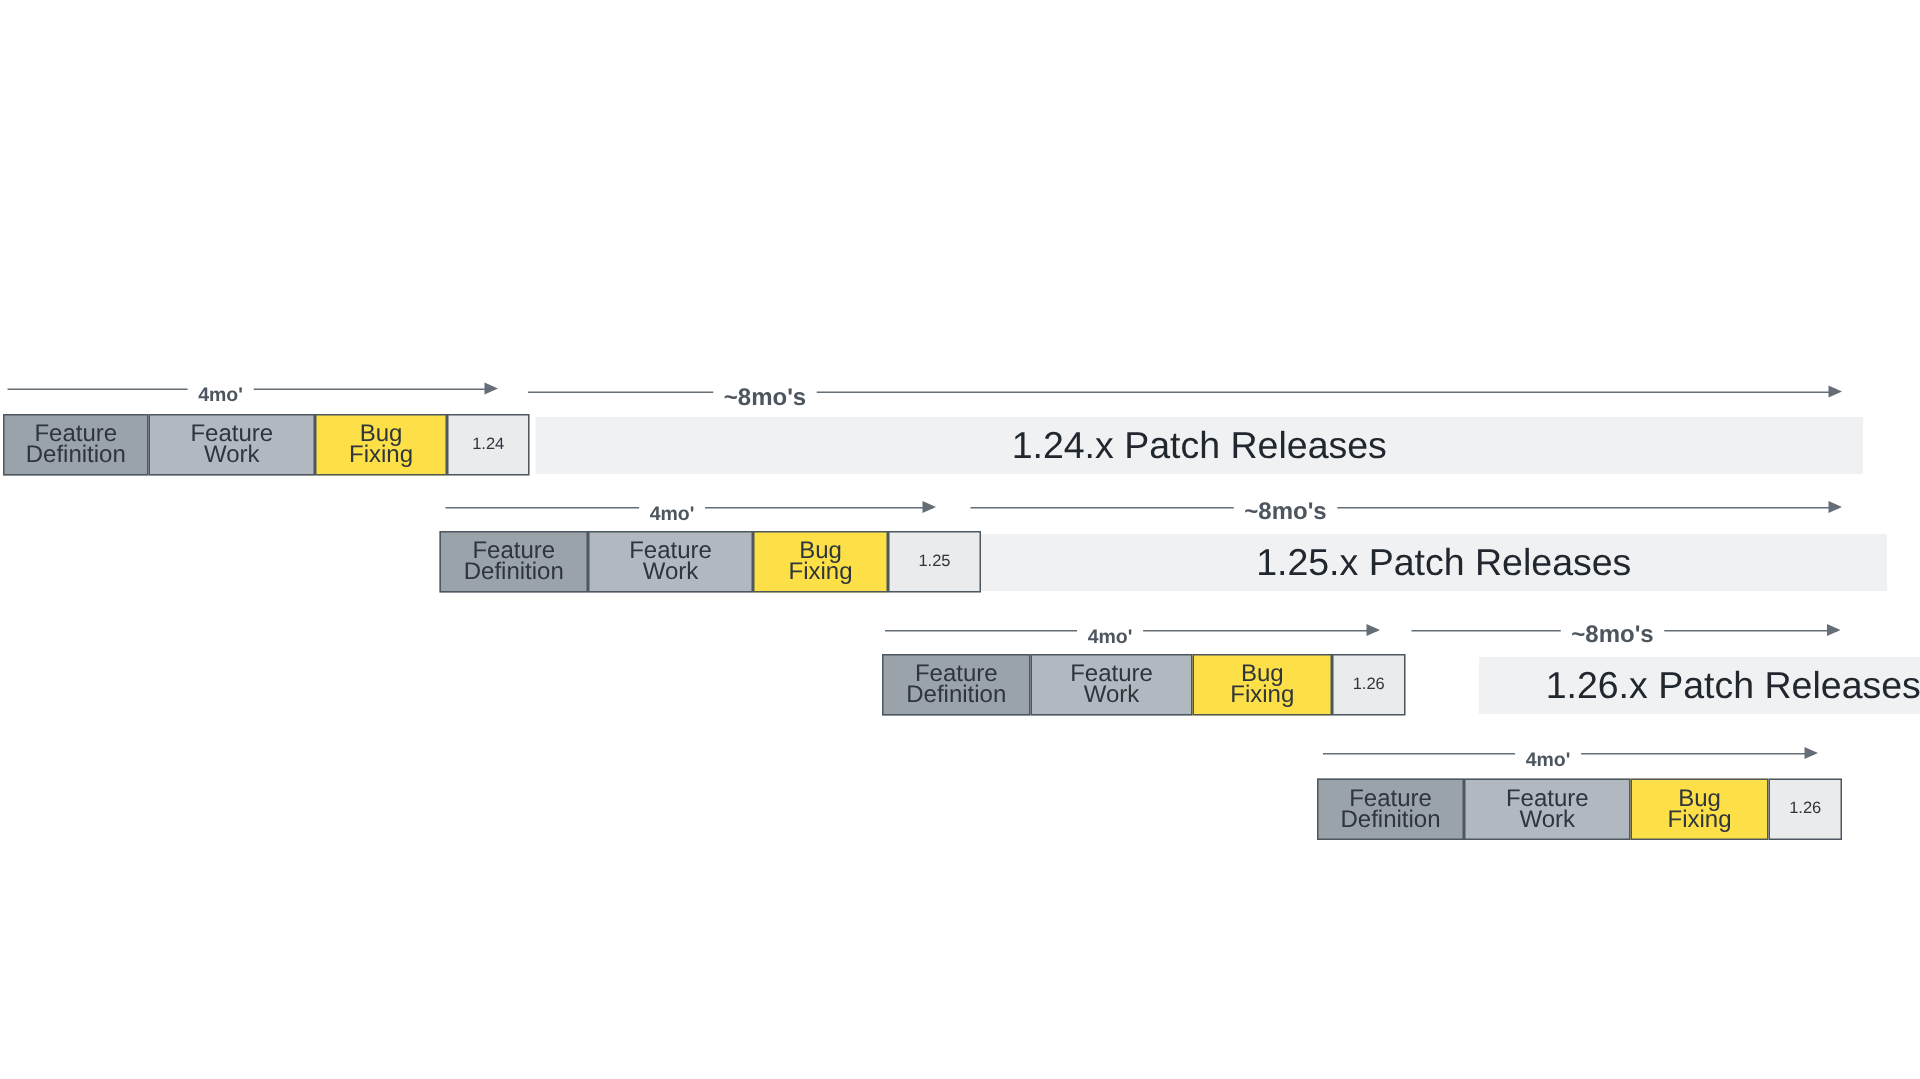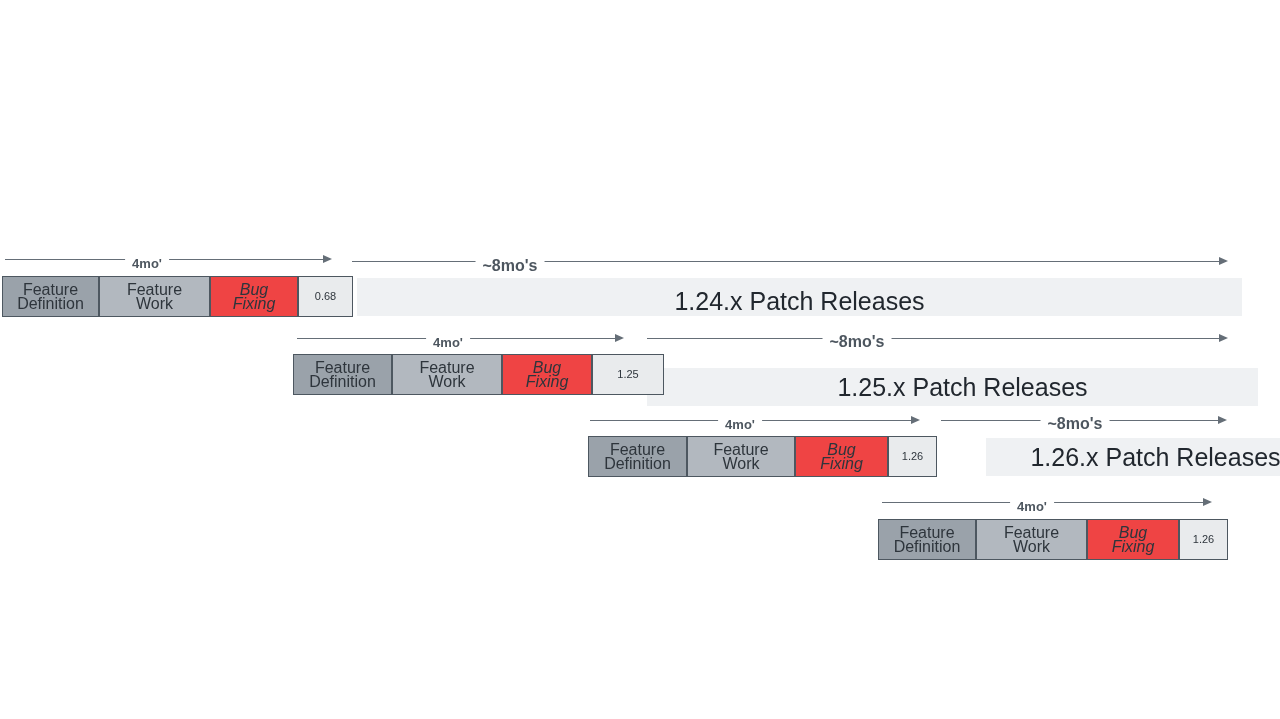--- a/index.html
+++ b/index.html
@@ -21,21 +21,21 @@
     justify-content: center;
     text-align: center;
     font-size: 16px;
     line-height: 13.5px;
     color: #2e353c;
     white-space: pre-line;
     z-index: 3;
   }
   .fill-definition { background: #9aa2aa; }
   .fill-work       { background: #b2b8bf; }
-  .fill-bugfix     { background: #ef4444; font-style: italic; }
+  .fill-bugfix     { background: #fde047; }
   .fill-version    { background: #e9ebed; font-size: 11px; white-space: nowrap; }
   .patch-bar {
     position: absolute;
     box-sizing: border-box;
     height: 38px;
     background: #eff1f3;
     display: flex;
     align-items: center;
     justify-content: center;
     font-size: 25px;
@@ -81,40 +81,40 @@
   <span class="arrow-label lbl-dev" style="left:147px; top:263px;">4mo'</span>
   <div class="arrow" style="left:352px; top:261px; width:874px;"></div>
   <span class="arrow-label lbl-patch" style="left:510px; top:266px;">~8mo's</span>
 
   <div class="phase-box fill-definition" style="left:2px; top:276px; width:97px;">Feature
 Definition</div>
   <div class="phase-box fill-work" style="left:99px; top:276px; width:111px;">Feature
 Work</div>
   <div class="phase-box fill-bugfix" style="left:210px; top:276px; width:88px;">Bug
 Fixing</div>
-  <div class="phase-box fill-version" style="left:298px; top:276px; width:55px;">0.68</div>
+  <div class="phase-box fill-version" style="left:298px; top:276px; width:55px;">1.24</div>
 
-  <div class="patch-bar" style="left:357px; top:278px; width:885px;align-items:flex-end;">
+  <div class="patch-bar" style="left:357px; top:278px; width:885px;">
     <span>1.24.x Patch Releases</span>
   </div>
 
   <div class="arrow" style="left:297px; top:338px; width:325px;"></div>
   <span class="arrow-label lbl-dev" style="left:448px; top:342px;">4mo'</span>
   <div class="arrow" style="left:647px; top:338px; width:579px;"></div>
   <span class="arrow-label lbl-patch" style="left:857px; top:342px;">~8mo's</span>
 
   <div class="phase-box fill-definition" style="left:293px; top:354px; width:99px;">Feature
 Definition</div>
   <div class="phase-box fill-work" style="left:392px; top:354px; width:110px;">Feature
 Work</div>
   <div class="phase-box fill-bugfix" style="left:502px; top:354px; width:90px;">Bug
 Fixing</div>
-  <div class="phase-box fill-version" style="left:592px; top:354px; width:72px;">1.25</div>
+  <div class="phase-box fill-version" style="left:592px; top:354px; width:62px;">1.25</div>
 
-  <div class="patch-bar" style="left:647px; top:368px; width:611px;padding-left:20px;">
+  <div class="patch-bar" style="left:647px; top:356px; width:611px;padding-left:20px;">
     <span>1.25.x Patch Releases</span>
   </div>
 
   <div class="arrow" style="left:590px; top:420px; width:328px;"></div>
   <span class="arrow-label lbl-dev" style="left:740px; top:424px;">4mo'</span>
   <div class="arrow" style="left:941px; top:420px; width:284px;"></div>
   <span class="arrow-label lbl-patch" style="left:1075px; top:424px;">~8mo's</span>
 
   <div class="phase-box fill-definition" style="left:588px; top:436px; width:99px;">Feature
 Definition</div>

